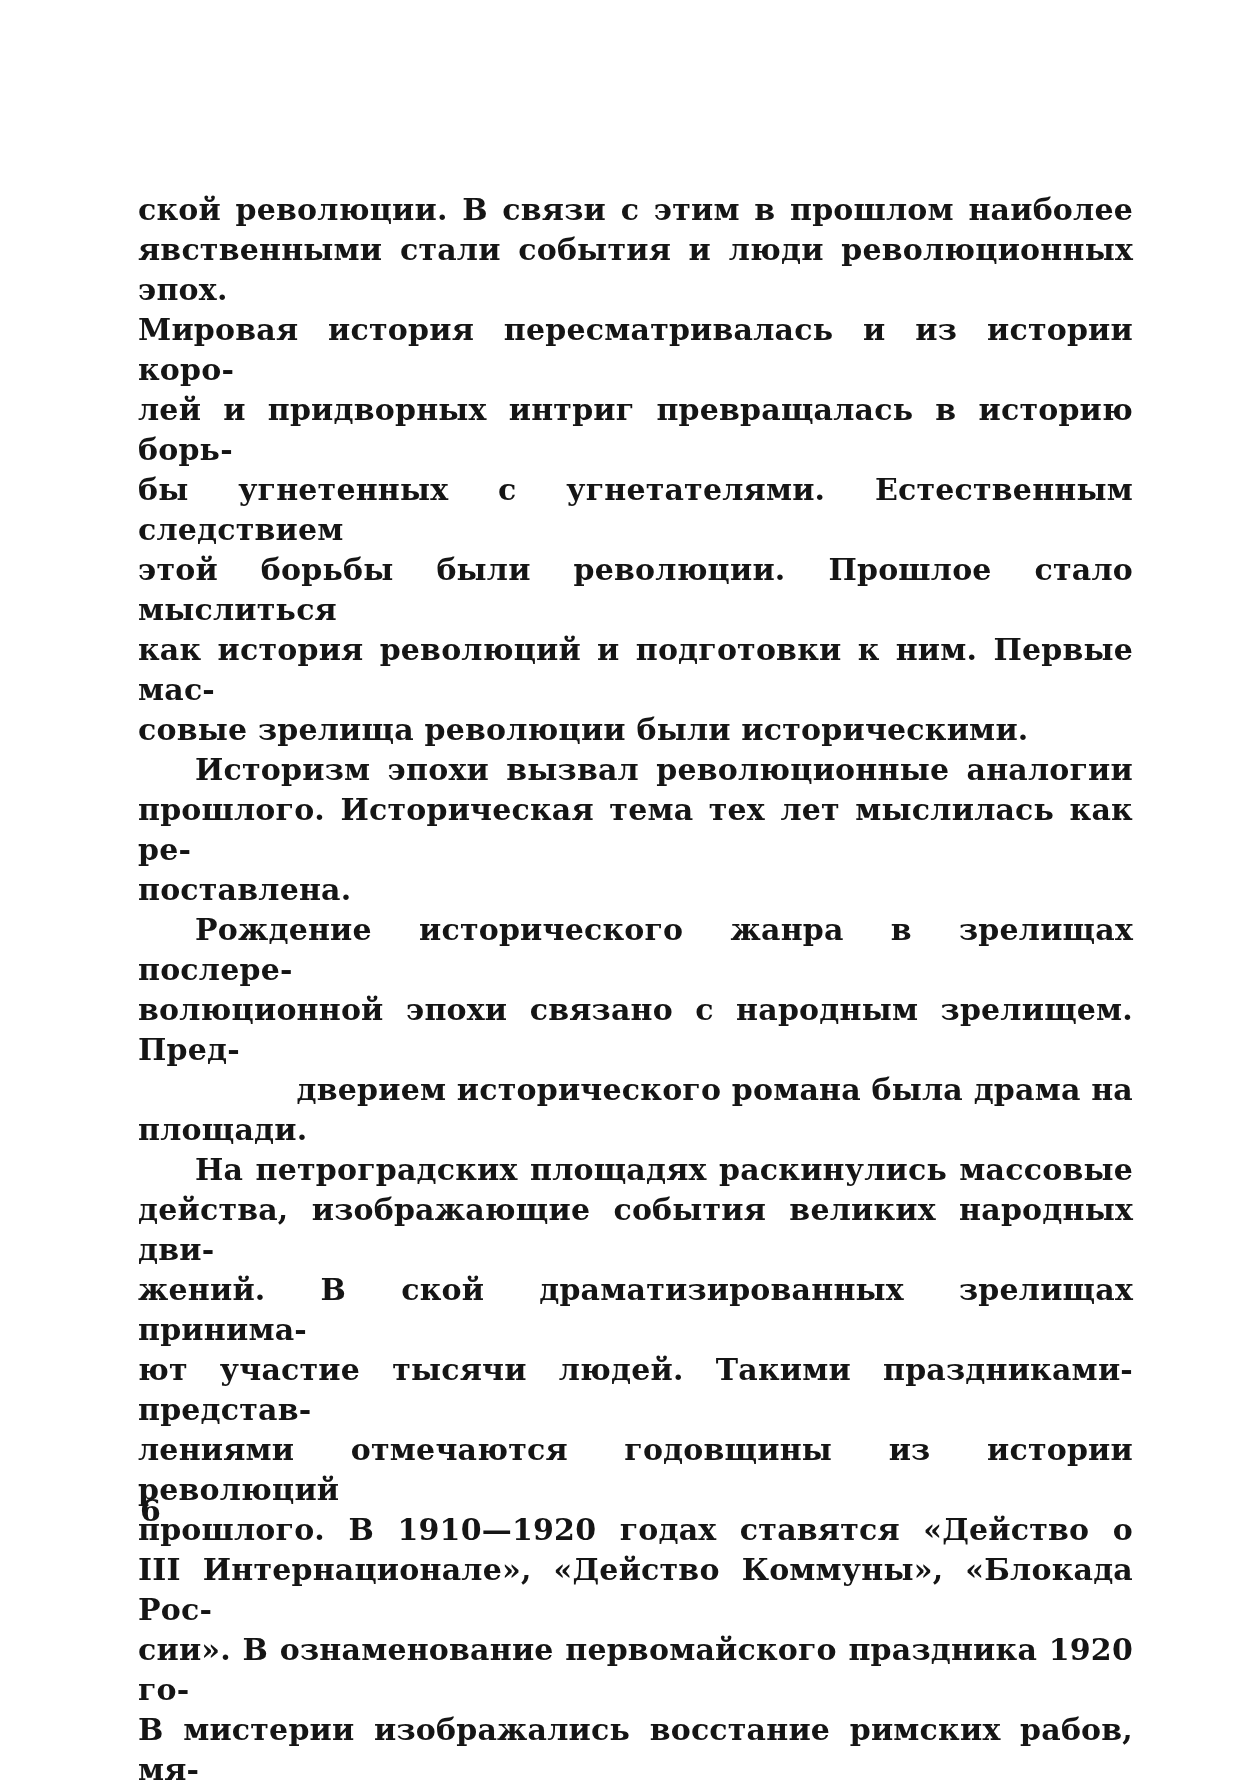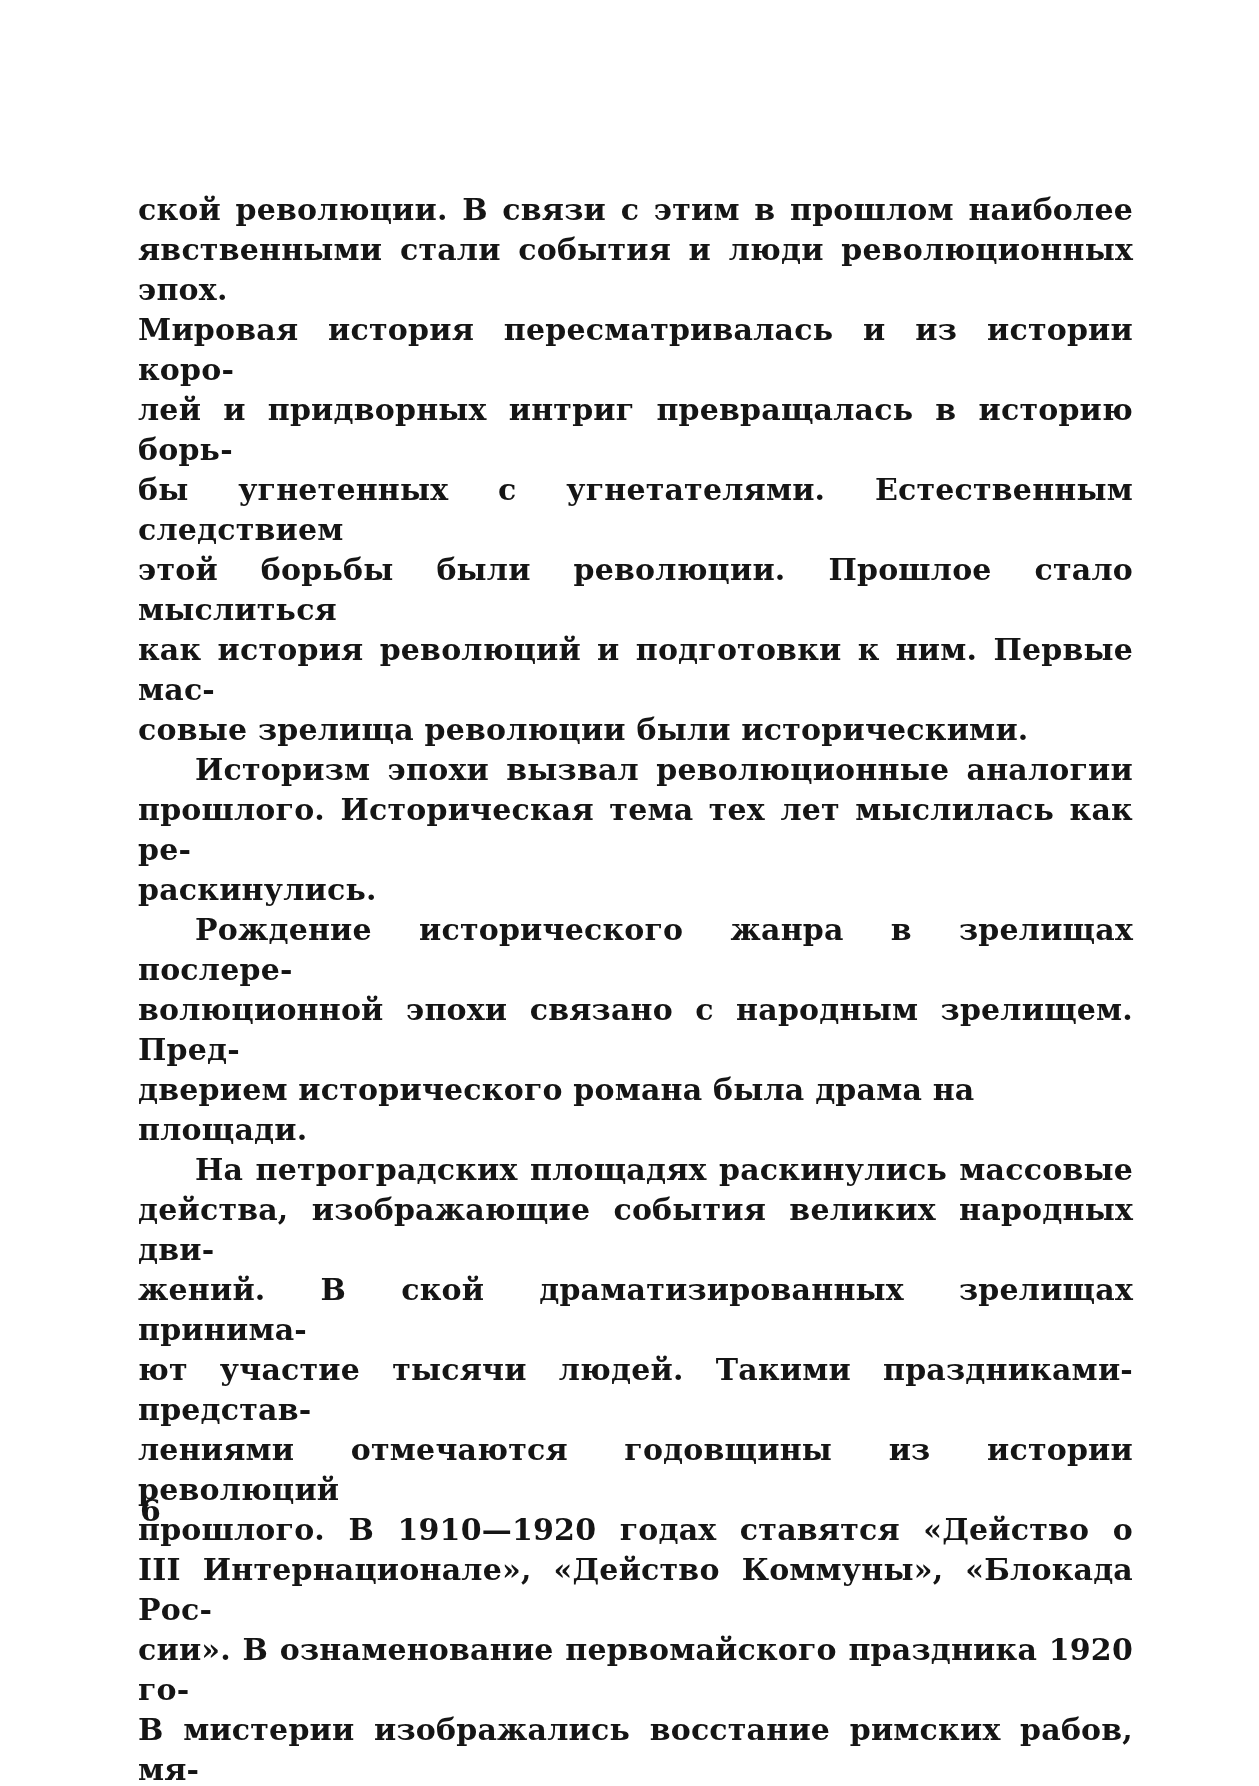--- a/index.html
+++ b/index.html
@@ -30,21 +30,21 @@
     margin: 0;
     padding: 0;
     font-size: 30px;
     font-weight: 700;
     line-height: 40px;
     letter-spacing: 0.2px;
     text-align: justify;
     text-align-last: justify;
   }
   .ln.end {
-    text-align: left;
+    text-align: right;
     text-align-last: left;
   }
   .ln.ind {
     text-indent: 57px;
   }
   .page-number {
     position: absolute;
     left: 140px;
     top: 1491px;
     font-size: 30px;
@@ -60,21 +60,21 @@
     <p class="ln">ской революции. В связи с этим в прошлом наиболее</p>
     <p class="ln">явственными стали события и люди революционных эпох.</p>
     <p class="ln">Мировая история пересматривалась и из истории коро-</p>
     <p class="ln">лей и придворных интриг превращалась в историю борь-</p>
     <p class="ln">бы угнетенных с угнетателями. Естественным следствием</p>
     <p class="ln">этой борьбы были революции. Прошлое стало мыслиться</p>
     <p class="ln">как история революций и подготовки к ним. Первые мас-</p>
     <p class="ln end">совые зрелища революции были историческими.</p>
     <p class="ln ind">Историзм эпохи вызвал революционные аналогии</p>
     <p class="ln">прошлого. Историческая тема тех лет мыслилась как ре-</p>
-    <p class="ln end">раскинулись.</p>
+    <p class="ln end">поставлена.</p>
     <p class="ln ind">Рождение исторического жанра в зрелищах послере-</p>
     <p class="ln">волюционной эпохи связано с народным зрелищем. Пред-</p>
     <p class="ln end">дверием исторического романа была драма на площади.</p>
     <p class="ln ind">На петроградских площадях раскинулись массовые</p>
     <p class="ln">действа, изображающие события великих народных дви-</p>
     <p class="ln">жений. В ской драматизированных зрелищах принима-</p>
     <p class="ln">ют участие тысячи людей. Такими праздниками-представ-</p>
     <p class="ln">лениями отмечаются годовщины из истории революций</p>
     <p class="ln">прошлого. В 1910—1920 годах ставятся «Действо о</p>
     <p class="ln">III Интернационале», «Действо Коммуны», «Блокада Рос-</p>

